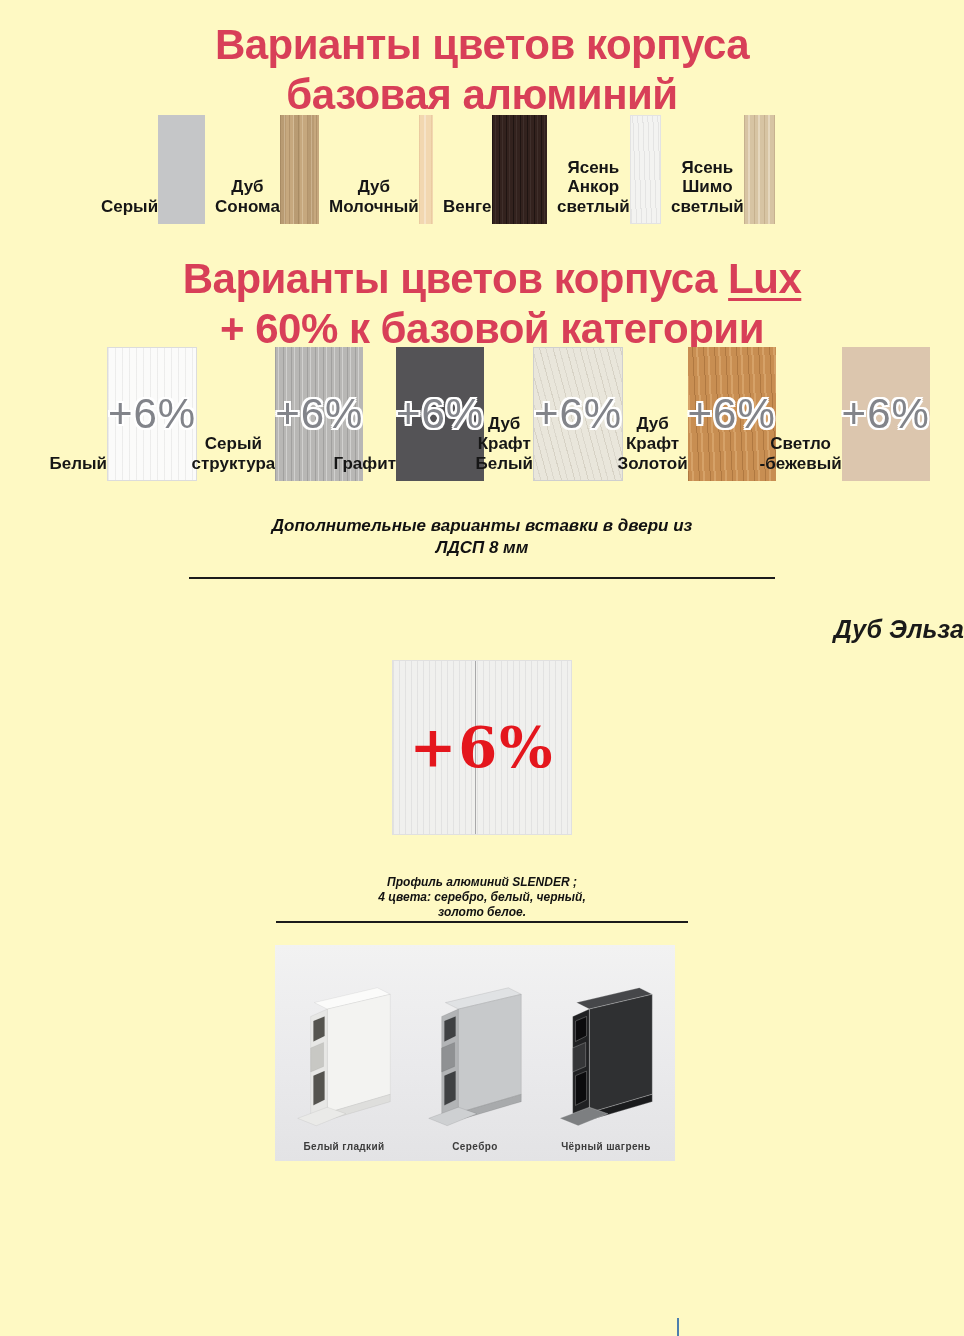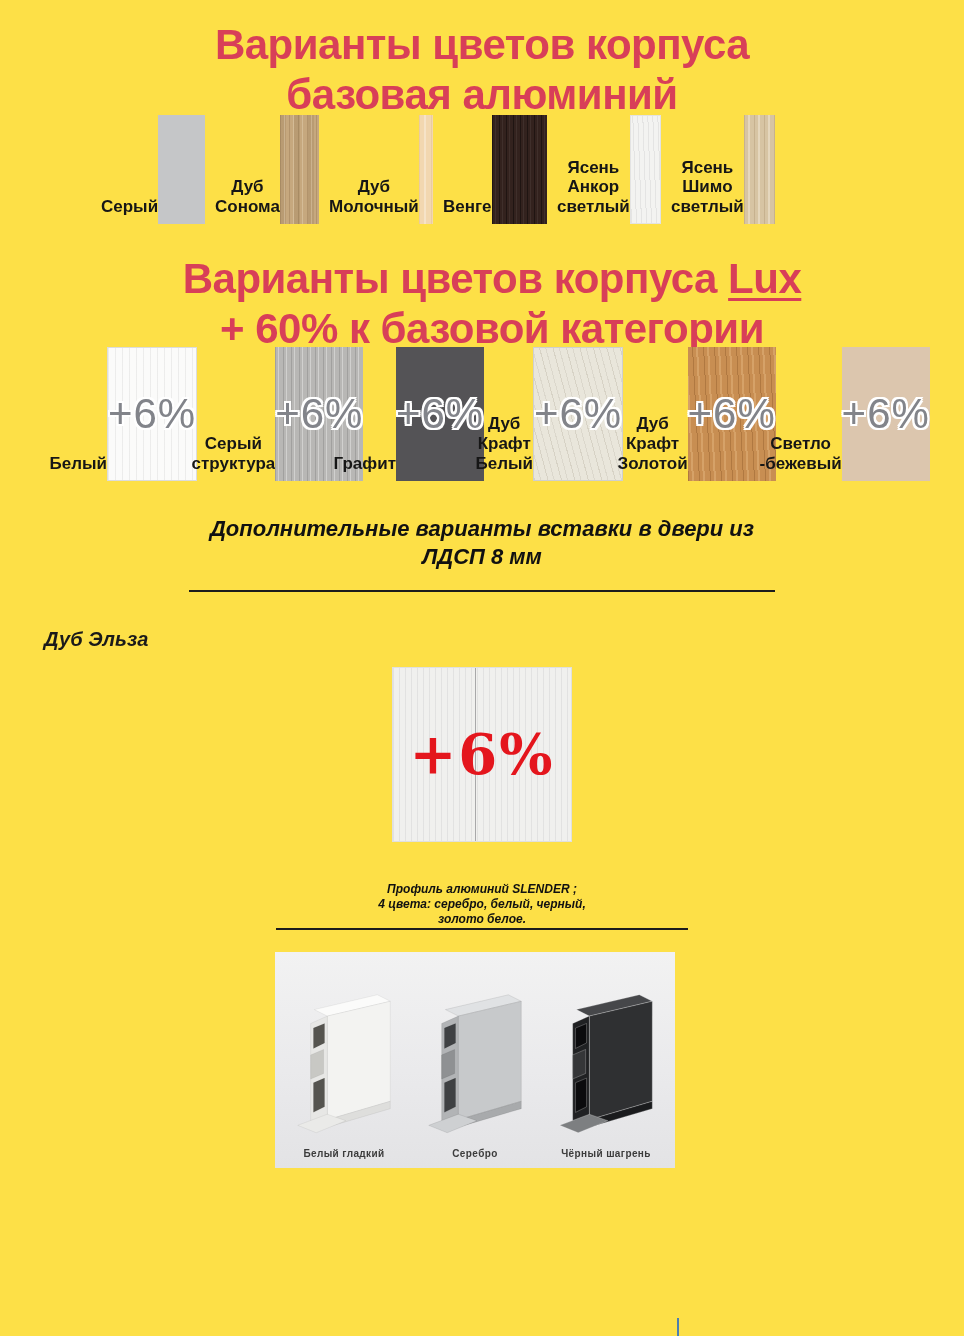--- a/index.html
+++ b/index.html
@@ -1,16 +1,16 @@
 <!DOCTYPE html>
 <html><head>
 <meta charset="utf-8">
 <style>
   html,body{margin:0;padding:0;background:#ffffff;}
-  .page{position:relative;width:964px;height:1336px;margin:0 auto;background:#fde047;overflow:hidden;
+  .page{position:relative;width:964px;height:1336px;margin:0 auto;background:#fef9c3;overflow:hidden;
         font-family:"Liberation Sans",sans-serif;color:#1a1a1a;}
 
   
   .big-title{margin:0;text-align:center;font-weight:bold;font-size:42px;line-height:1.2;letter-spacing:-0.5px;}
   .t1{padding-top:20px;}
   .t2{margin-top:30px;padding-left:20px;}
   .lux-underline{text-decoration:underline;text-decoration-thickness:3px;text-underline-offset:5px;}
 
   
   .swatch-row{display:flex;justify-content:center;}
@@ -37,26 +37,26 @@
   .tx-ankor{background-image:repeating-linear-gradient(88deg,rgba(150,150,155,.16) 0 1px,rgba(0,0,0,0) 1px 5px);border:1px solid #e3e3e3;}
   .tx-shimo{background-image:repeating-linear-gradient(90deg,rgba(140,110,70,.22) 0 1px,rgba(0,0,0,0) 1px 4px,rgba(255,250,240,.35) 4px 6px,rgba(0,0,0,0) 6px 10px);}
   .tx-whitewood{background-image:repeating-linear-gradient(90deg,rgba(170,170,170,.18) 0 1px,rgba(0,0,0,0) 1px 7px);border:1px solid #dcdcdc;}
   .tx-graystruct{background-image:repeating-linear-gradient(90deg,rgba(70,70,70,.2) 0 1px,rgba(0,0,0,0) 1px 3px,rgba(255,255,255,.35) 3px 4px,rgba(0,0,0,0) 4px 8px);}
   .tx-kraftwhite{background-image:repeating-linear-gradient(75deg,rgba(150,140,120,.22) 0 1px,rgba(0,0,0,0) 1px 6px,rgba(120,110,95,.12) 6px 7px,rgba(0,0,0,0) 7px 13px);border:1px solid #cfcfcf;}
   .tx-kraftgold{background-image:repeating-linear-gradient(87deg,rgba(120,70,25,.3) 0 1px,rgba(0,0,0,0) 1px 4px,rgba(255,220,170,.25) 4px 6px,rgba(0,0,0,0) 6px 11px);}
   .tx-elza{background-image:linear-gradient(90deg,rgba(0,0,0,0) 0 46%,rgba(80,80,85,.45) 46% calc(46% + 1px),rgba(0,0,0,0) calc(46% + 1px) 100%),repeating-linear-gradient(90deg,rgba(160,160,165,.18) 0 1px,rgba(0,0,0,0) 1px 6px);border:1px solid #e0e0e0;}
 
   
   .para{font-weight:bold;font-style:italic;text-align:center;color:#111;}
-  .para1{margin-top:34px;font-size:22px;line-height:1.3;}
+  .para1{margin-top:34px;font-size:17px;line-height:1.3;}
   .para2{margin-top:40px;font-size:12px;line-height:1.28;}
   .rule{height:0;border-top:2px solid #1c1c1c;margin:0 auto;}
   .rule1{width:586px;margin-top:18px;}
   .rule2{width:412px;margin-top:0;}
-  .item-label{margin-top:36px;font-weight:bold;font-style:italic;font-size:20px;text-align:left;margin-left:44px;}
+  .item-label{margin-top:36px;font-weight:bold;font-style:italic;font-size:25px;text-align:right;margin-left:44px;}
 
   .elza-swatch{width:180px;height:175px;margin:16px auto 0;display:flex;align-items:center;justify-content:center;box-sizing:border-box;}
   .plus6-red{font-family:"DejaVu Serif",serif;font-weight:bold;font-size:56px;letter-spacing:2px;}
 
   
   .panel{width:400px;height:216px;margin:22px auto 0;transform:translateX(-7px);
          background:linear-gradient(180deg,#f2f2f2 0%,#eaeaec 55%,#e3e3e5 100%);
          display:flex;align-items:flex-end;justify-content:space-evenly;padding-bottom:9px;box-sizing:border-box;}
   .figure{display:flex;flex-direction:column;align-items:center;width:124px;}
   .figure svg{width:104px;height:150px;display:block;}

